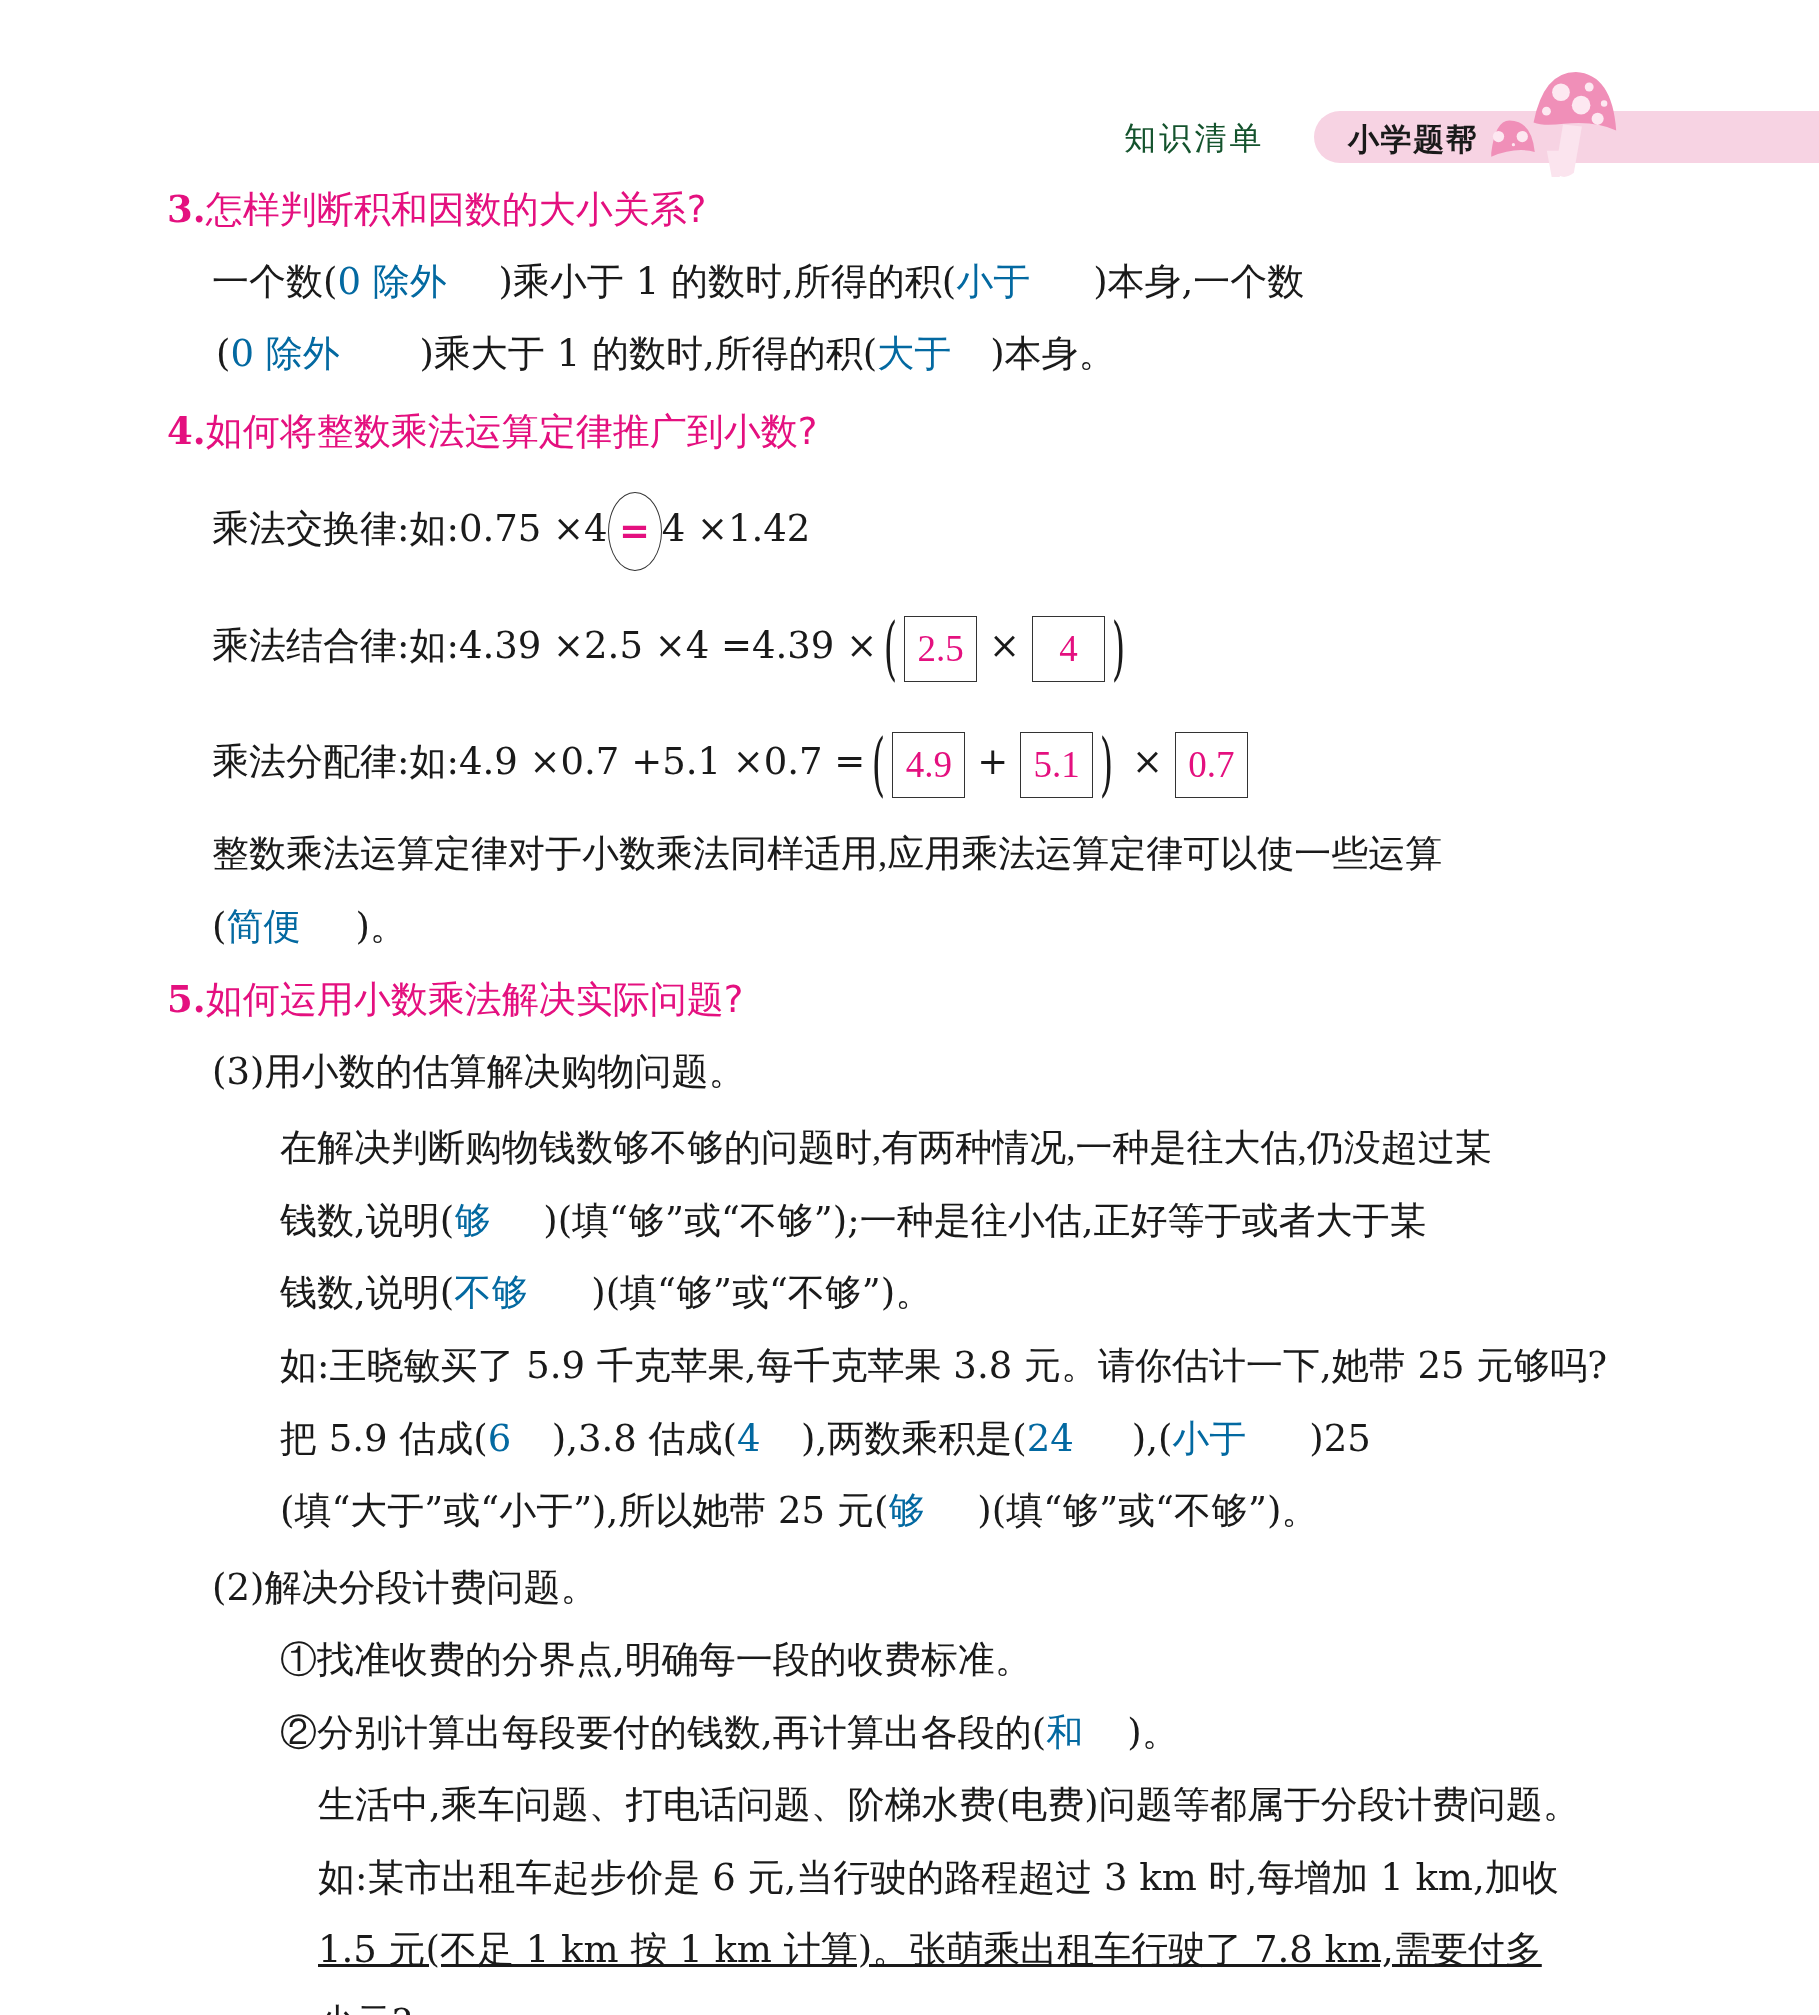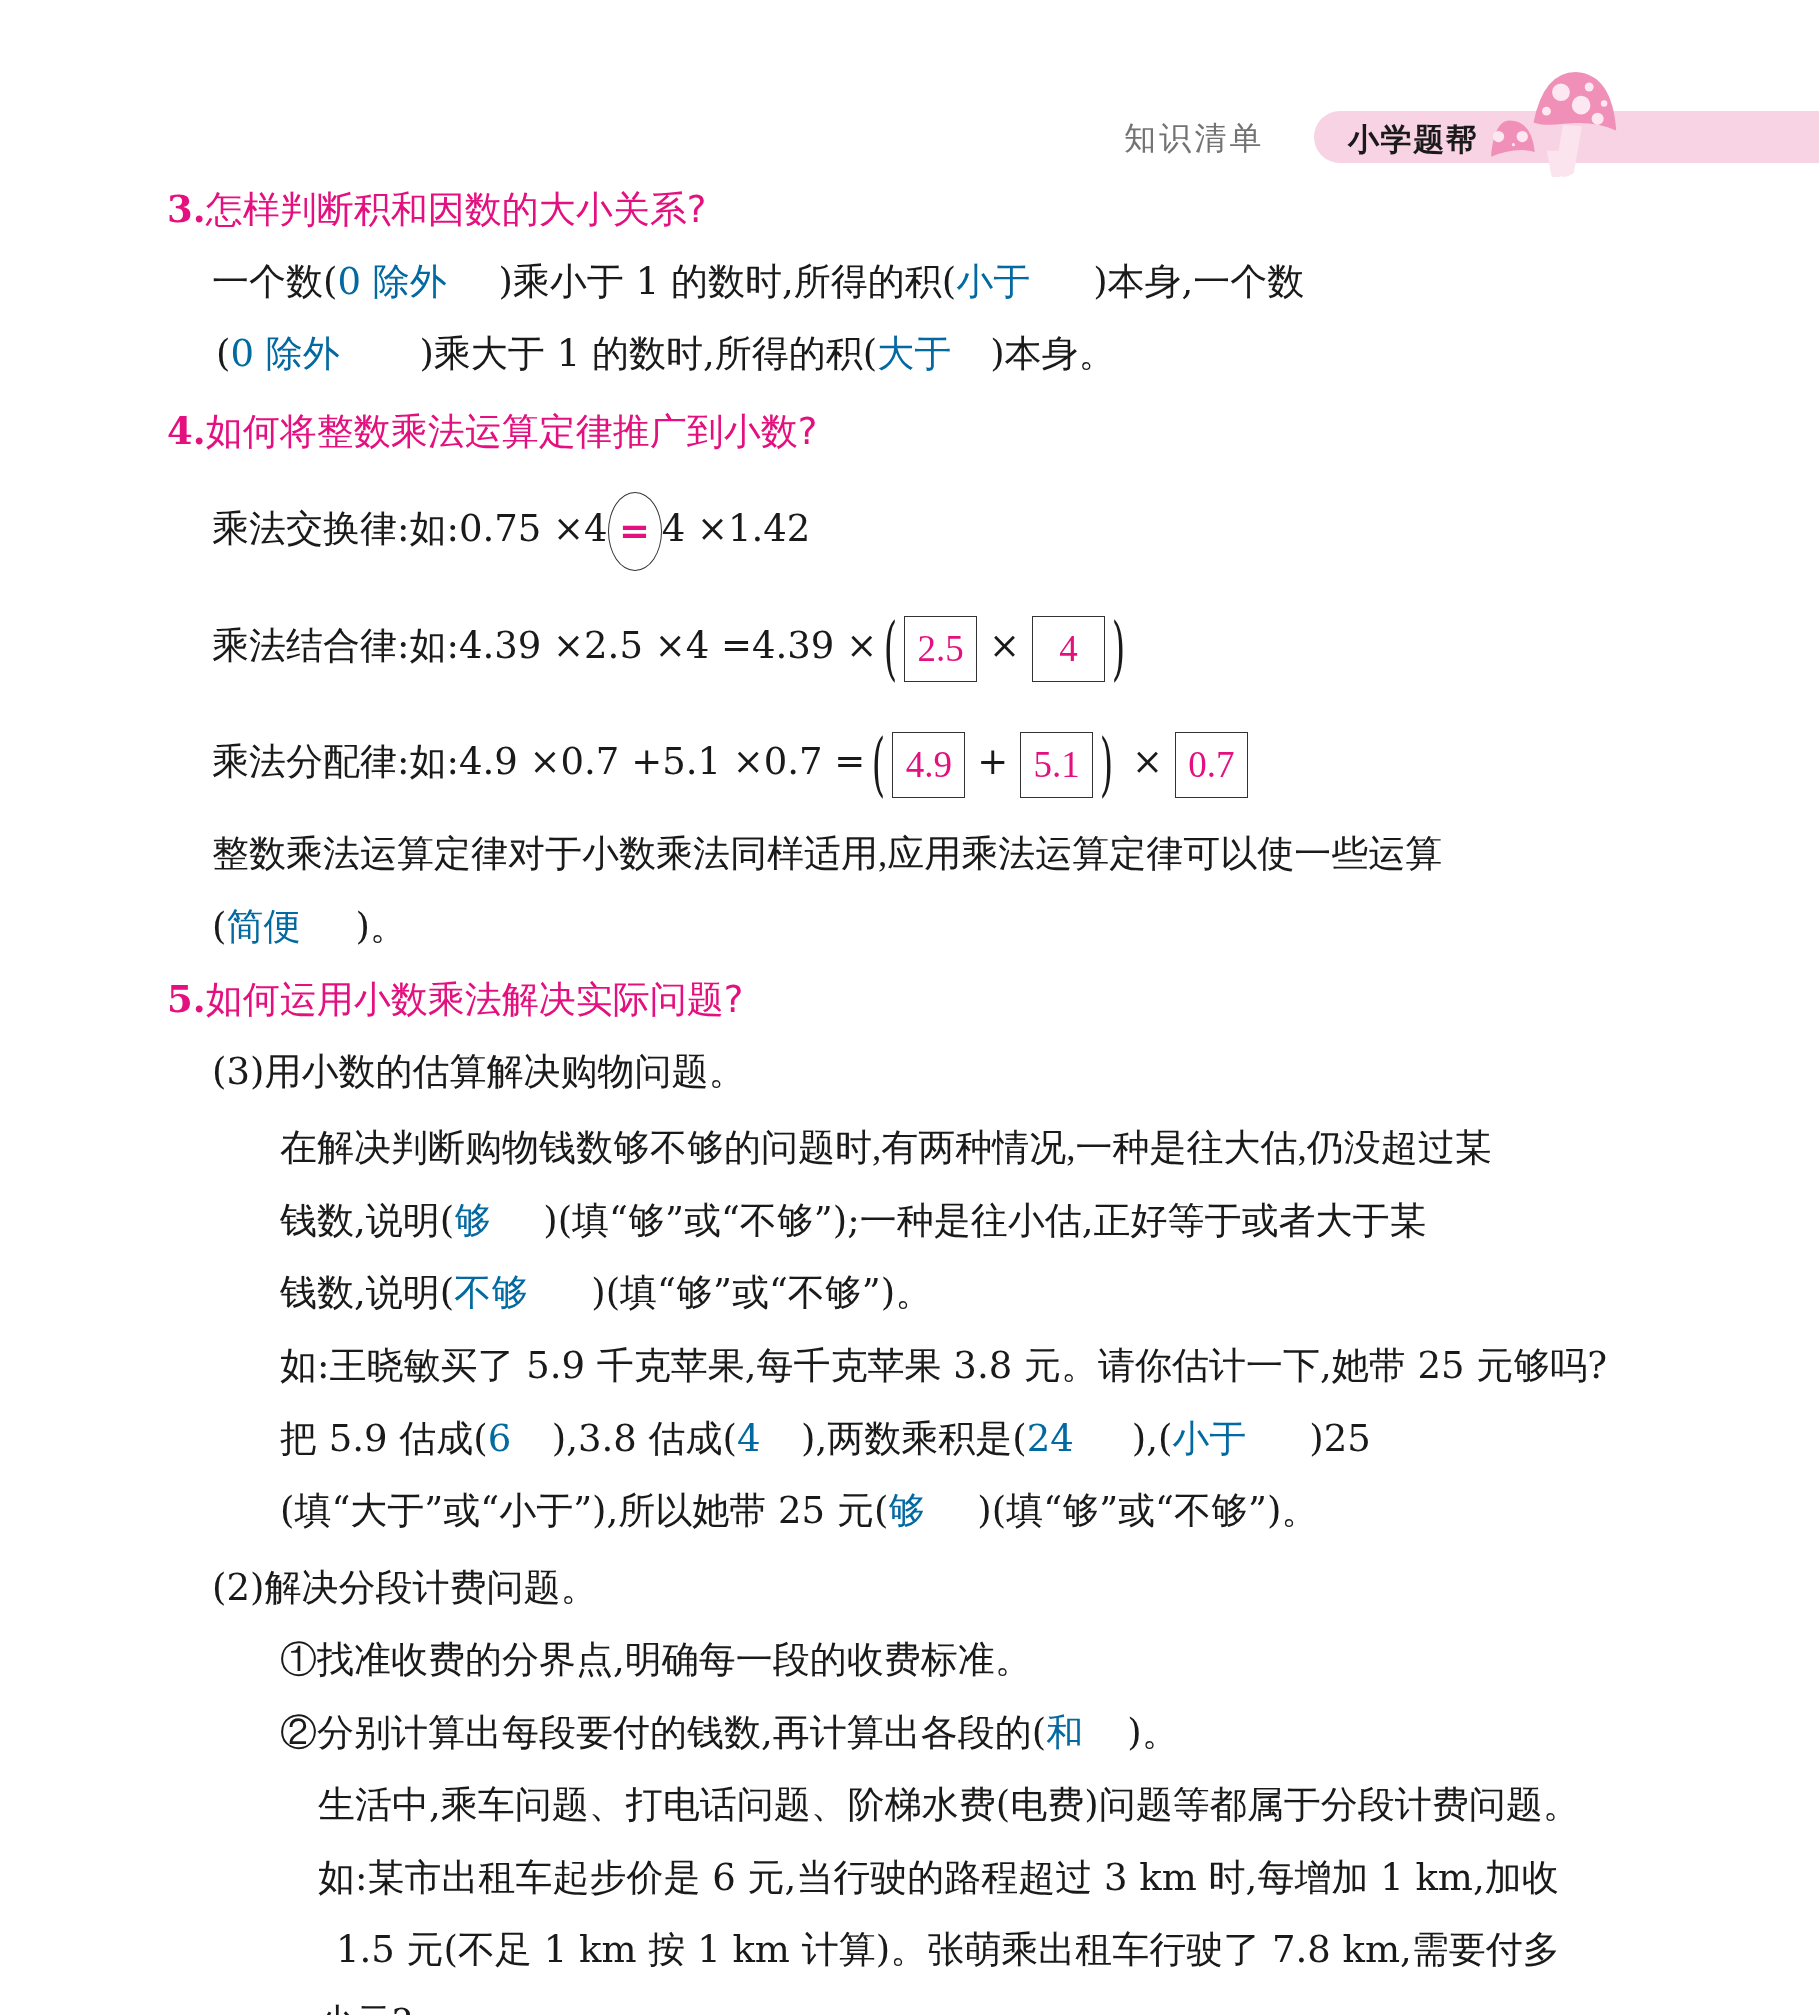--- a/index.html
+++ b/index.html
@@ -3,21 +3,21 @@
 <meta charset="utf-8">
 <style>
   html, body { margin: 0; padding: 0; background: #ffffff; }
   body {
     width: 1820px; height: 2532px; position: relative; overflow: hidden;
     font-family: "DejaVu Serif", "Liberation Serif", serif;
     color: #1a1a1a;
   }
   .hdr-left {
     position: absolute; left: 1124px; top: 117px;
-    font-size: 32px; letter-spacing: 3.2px; color: #737373;
+    font-size: 32px; letter-spacing: 3.2px; color: #14532d;
   }
   .hdr-band {
     position: absolute; left: 1314px; top: 111px; width: 506px; height: 52px;
     background: #f7d3e3; border-radius: 26px 0 0 26px;
   }
   .hdr-brand {
     position: absolute; left: 1348px; top: 119px;
     font-family: "DejaVu Sans", "Liberation Sans", sans-serif;
     font-size: 31px; letter-spacing: 1.6px; color: #1a1a1a; font-weight: bold;
   }
@@ -119,17 +119,17 @@
     <span>(填“大于”或“小于”),所以她带 25 元(</span><span class="ans" style="width:89px">够</span><span>)(填“够”或“不够”)。</span>
   </div>
 
   <div class="line" style="left:212px; top:1564px;">(2)解决分段计费问题。</div>
   <div class="line" style="left:280px; top:1636px;">①找准收费的分界点,明确每一段的收费标准。</div>
   <div class="line" style="left:280px; top:1709px;">
     <span>②分别计算出每段要付的钱数,再计算出各段的(</span><span class="ans" style="width:81px">和</span><span>)。</span>
   </div>
   <div class="line" style="left:318px; top:1781px;">生活中,乘车问题、打电话问题、阶梯水费(电费)问题等都属于分段计费问题。</div>
   <div class="line" style="left:318px; top:1854px;">如:某市出租车起步价是 6 元,当行驶的路程超过 3 km 时,每增加 1 km,加收</div>
-  <div class="line" style="left:336px; top:1926px;">1.5 元(不足 1 km 按 1 km 计算)。张萌乘出租车行驶了 7.8 km,需要付多</div>
+  <div class="line" style="left:318px; top:1926px;text-decoration:underline;">1.5 元(不足 1 km 按 1 km 计算)。张萌乘出租车行驶了 7.8 km,需要付多</div>
   <div class="line" style="left:318px; top:1999px;">少元?</div>
 
 </div>
 
 
 </body></html>

